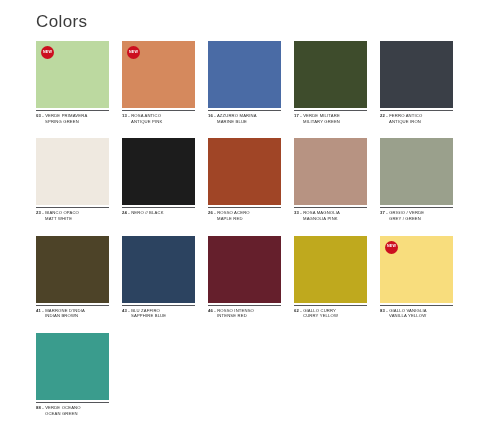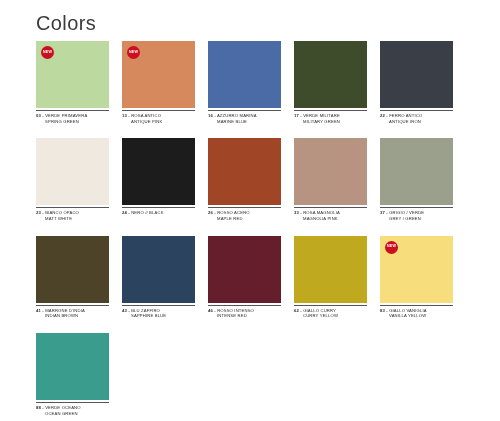--- a/index.html
+++ b/index.html
@@ -17,21 +17,21 @@
     position: relative;
     width: 500px;
     height: 421px;
     box-sizing: border-box;
     padding: 0;
   }
   .page-title {
     position: absolute;
     left: 36px;
     top: 12px;
-    font-size: 20px;
+    font-size: 17px;
     font-weight: 400;
     color: #3b3b3b;
     letter-spacing: 0.4px;
   }
   .grid {
     position: absolute;
     left: 36px;
     top: 41px;
     width: 432px;
     display: flex;

